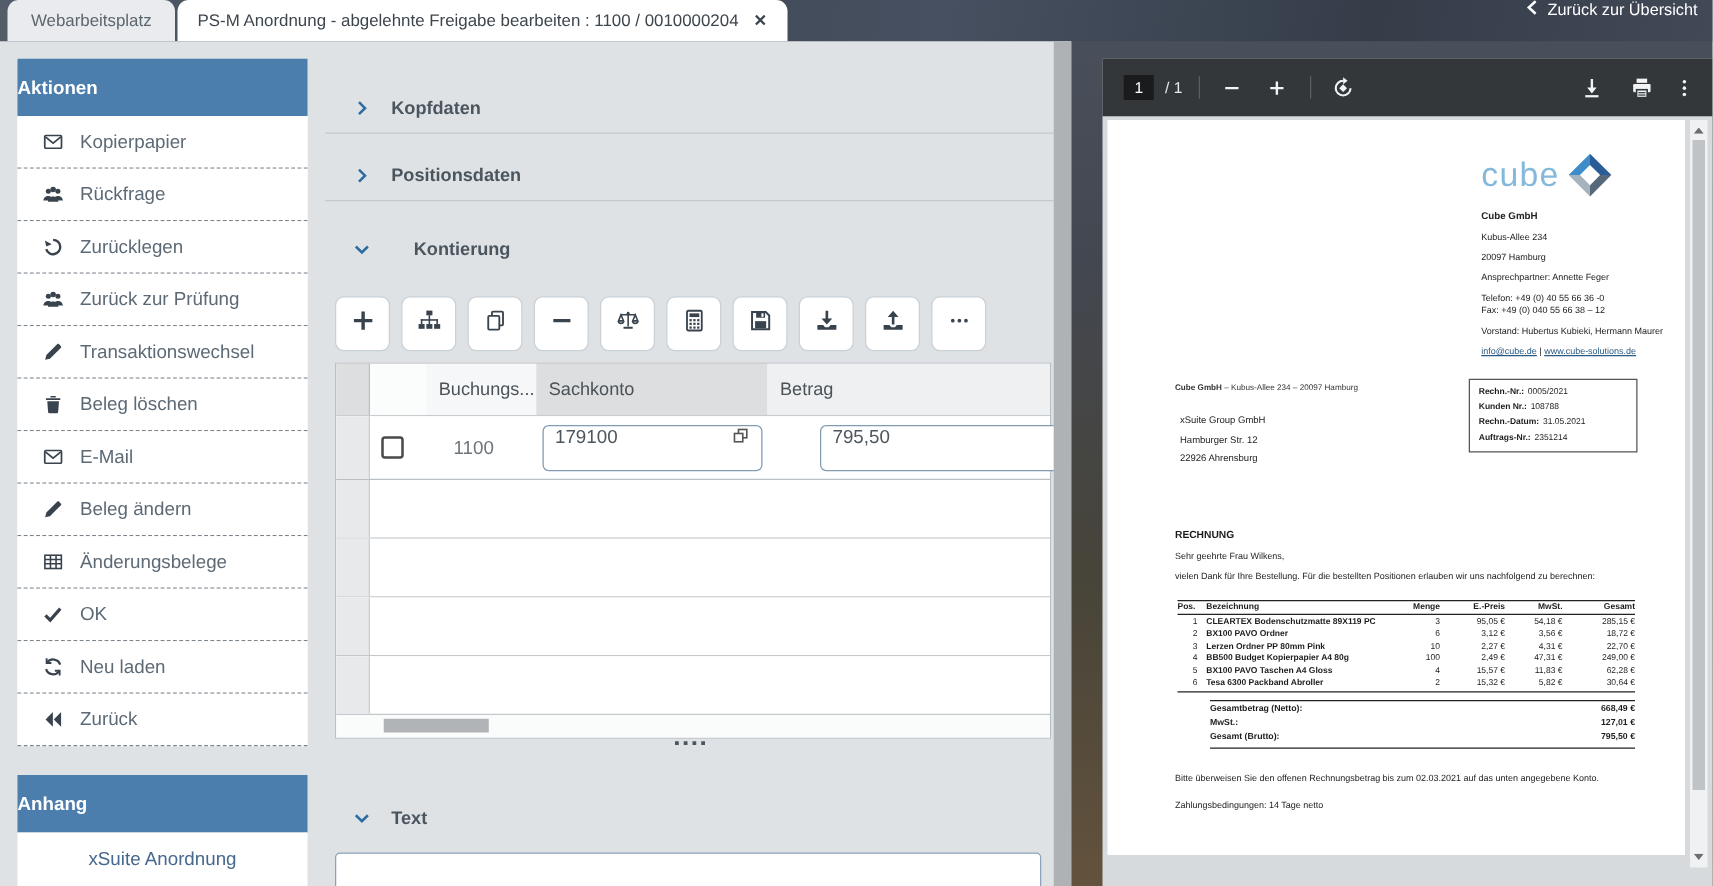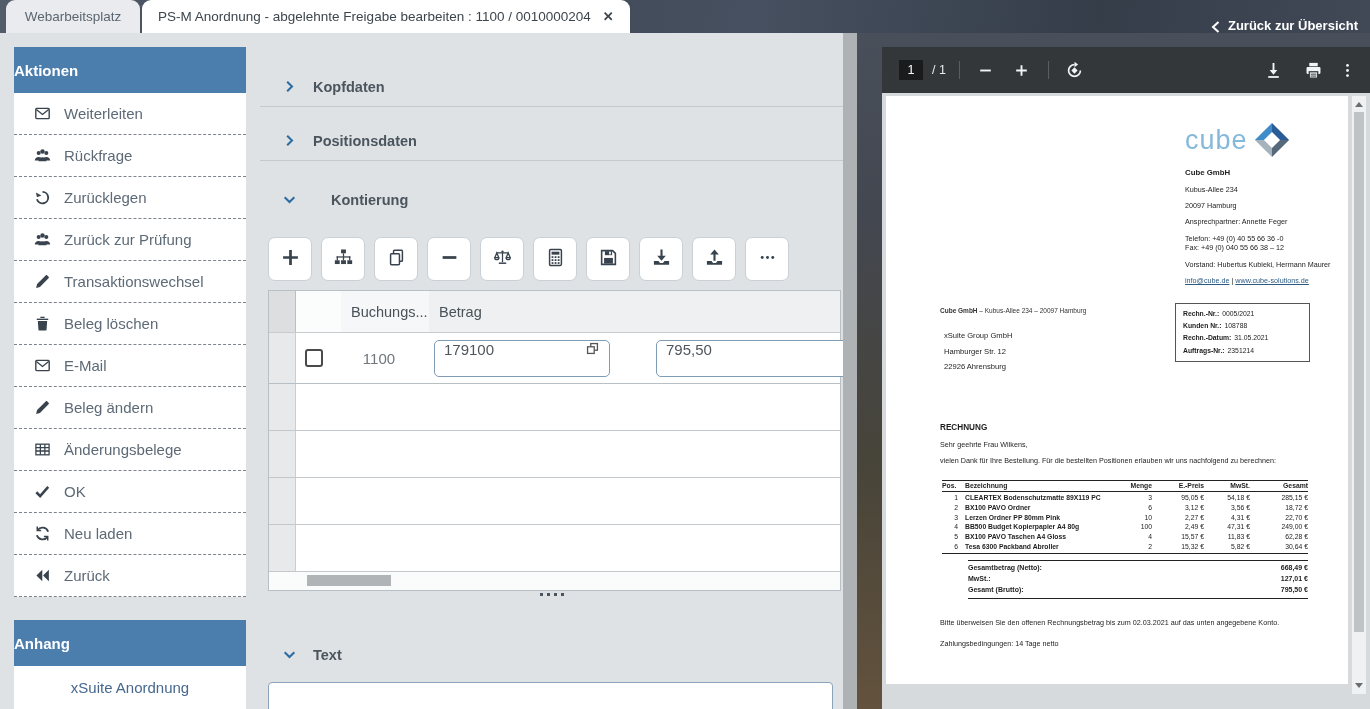--- a/index.html
+++ b/index.html
@@ -10,22 +10,22 @@
     position:relative;
   }
   
   .topbar{position:absolute;left:0;top:0;width:1370px;height:33px;
     background:linear-gradient(100deg,#535d6a 0%,#3e4654 30%,#475060 55%,#353d49 80%,#414957 100%);}
   .tab{position:absolute;bottom:0;height:33px;display:flex;align-items:center;font-size:13.5px;
     border-radius:9px 9px 0 0;cursor:pointer;}
   .tab-inactive{left:6px;width:134px;background:#e9ebee;color:#5c6670;justify-content:center;}
   .tab-active{left:142px;background:#ffffff;color:#3d454d;padding:0 16px;}
   .tab-close{margin-left:12px;font-weight:bold;font-size:13px;color:#3d454d;cursor:pointer;}
-  .back-link{position:absolute;right:12px;top:0;height:33px;display:flex;align-items:flex-end;gap:8px;
-    color:#fff;font-weight:bold;font-size:13px;cursor:pointer;}
+  .back-link{position:absolute;right:12px;top:0;height:33px;display:flex;align-items:flex-start;gap:8px;
+    color:#fff;font-weight:normal;font-size:13px;cursor:pointer;}
   .back-link svg{width:9px;height:12px;}
   
   .workspace{position:absolute;left:0;top:33px;width:857px;height:676px;background:#dee2e5;}
   
   .side-card{position:absolute;left:14px;width:232px;}
   .side-header{height:46px;background:#4b7dad;color:#fff;font-weight:bold;font-size:15px;
     display:flex;align-items:center;}
   .actions{background:#fff;}
   .action-item{height:42px;display:flex;align-items:center;gap:13px;padding-left:19px;
     border-bottom:1px dashed #7c838b;color:#5d6a76;font-size:15px;cursor:pointer;background:#fff;}
@@ -150,21 +150,21 @@
   <div class="side-card" style="top:14px;">
     <div class="side-header">Aktionen</div>
     <div class="actions">
   <div class="action-item">
     <span class="ic">
             <svg viewBox="0 0 16 16" fill="none" stroke="currentColor" stroke-width="1.3">
               <rect x="1.7" y="3.2" width="12.6" height="9.6" rx="0.8"></rect>
               <path d="M2.2 4.2l5.8 4.7 5.8-4.7"></path>
             </svg>
           </span>
-    <span class="lbl">Weiterleiten</span>
+    <span class="lbl">Kopierpapier</span>
   </div>
 
   <div class="action-item">
     <span class="ic">
             <svg viewBox="0 0 16 16" fill="currentColor">
               <circle cx="4.4" cy="5.7" r="1.9"></circle>
               <circle cx="11.6" cy="5.7" r="1.9"></circle>
               <circle cx="8" cy="4.3" r="2.1"></circle>
               <path d="M0.7 12.7c0-2 1.6-3.4 3.7-3.4.9 0 1.7.2 2.3.7-1 .7-1.6 1.6-1.8 2.7z"></path>
               <path d="M15.3 12.7c0-2-1.6-3.4-3.7-3.4-.9 0-1.7.2-2.3.7 1 .7 1.6 1.6 1.8 2.7z"></path>
@@ -405,20 +405,21 @@
               <circle cx="14" cy="9" r="1.4"></circle>
             </svg></span>
         </div>
 </div>
 
     <div class="gtable">
       <div class="thead">
         <div class="th-gutter"></div>
         <div class="th-check"></div>
         <div class="th-buch">Buchungs...</div>
+        <div class="th-sach">Sachkonto</div>
         <div class="th-betrag">Betrag</div>
       </div>
       <div class="trow">
         <div class="row-gutter"></div>
         <div class="rcheck"></div>
         <div class="buch-val">1100</div>
         <div class="cellfield f-sach">
           <input value="179100" style="">
           <span class="f-icon">
               <svg viewBox="0 0 14 14" fill="none" stroke="currentColor" stroke-width="1.2">

